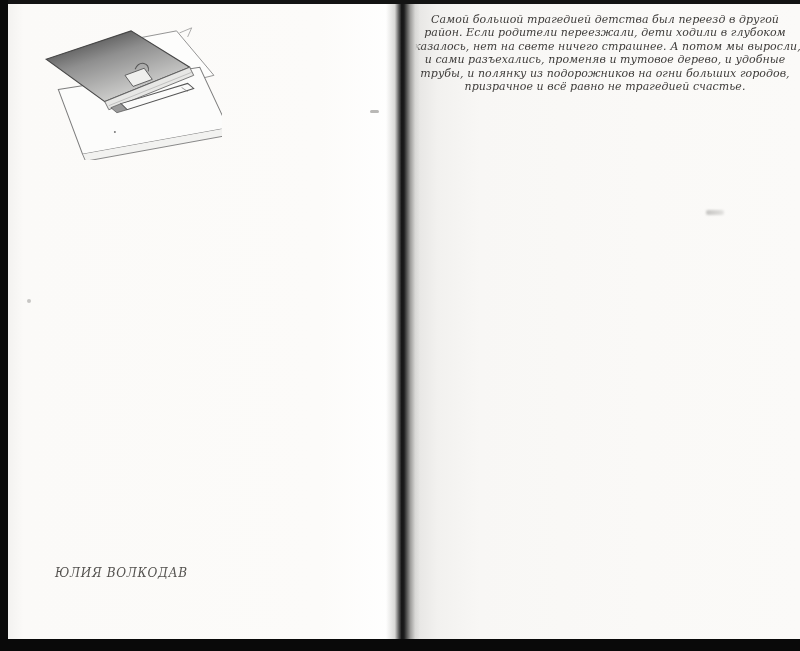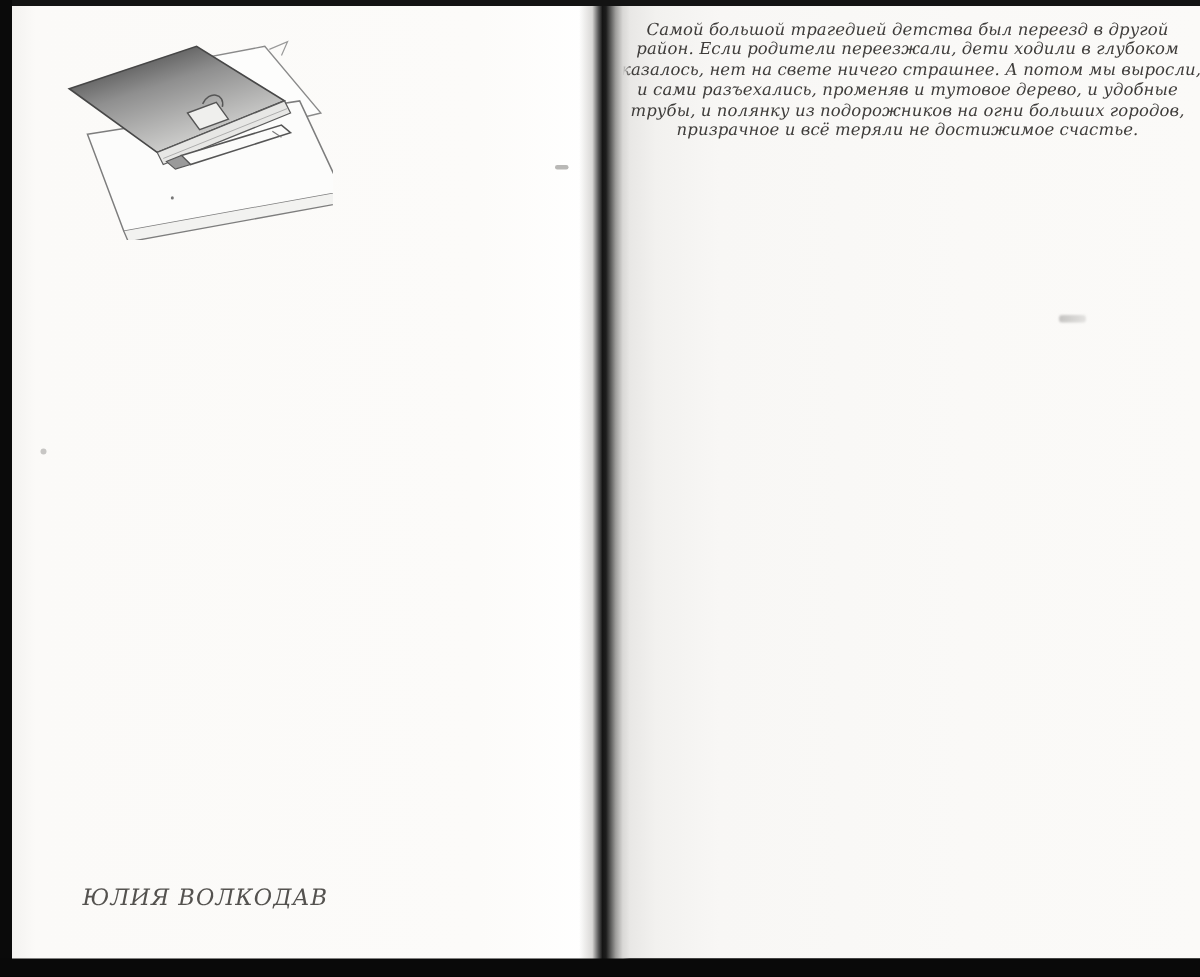--- a/index.html
+++ b/index.html
@@ -46,23 +46,23 @@
     font-size:11px;
     line-height:13.4px;
     color:#3e3c3a;
     letter-spacing:0.05px;
   }
   .paragraph .line{white-space:nowrap;}
 
   
   .author{
     position:absolute;
-    left:47px;top:585px;
+    left:47px;top:562px;
     font-style:italic;
-    font-size:15px;
+    font-size:12px;
     letter-spacing:0.7px;
     color:#54524f;
   }
 
   
   .illu{position:absolute;}
   .illu-notebook{left:22px;top:18px;width:192px;height:138px;}
 
   
   .speck{position:absolute;border-radius:2px;}
@@ -115,21 +115,21 @@
   </div>
 
   <div class="page right-page">
 
     <div class="paragraph">
       <div class="line">Самой большой трагедией детства был переезд в другой</div>
       <div class="line">район. Если родители переезжали, дети ходили в глубоком</div>
       <div class="line">казалось, нет на свете ничего страшнее. А потом мы выросли,</div>
       <div class="line">и сами разъехались, променяв и тутовое дерево, и удобные</div>
       <div class="line">трубы, и полянку из подорожников на огни больших городов,</div>
-      <div class="line">призрачное и всё теряли не достижимое счастье.</div>
+      <div class="line">призрачное и всё равно не трагедией счастье.</div>
     </div>
 
     <div class="speck speck-b"></div>
 
   </div>
 
   <div class="gutter"></div>
   <div class="border-top"></div>
   <div class="border-left"></div>
   <div class="border-bottom"></div>

